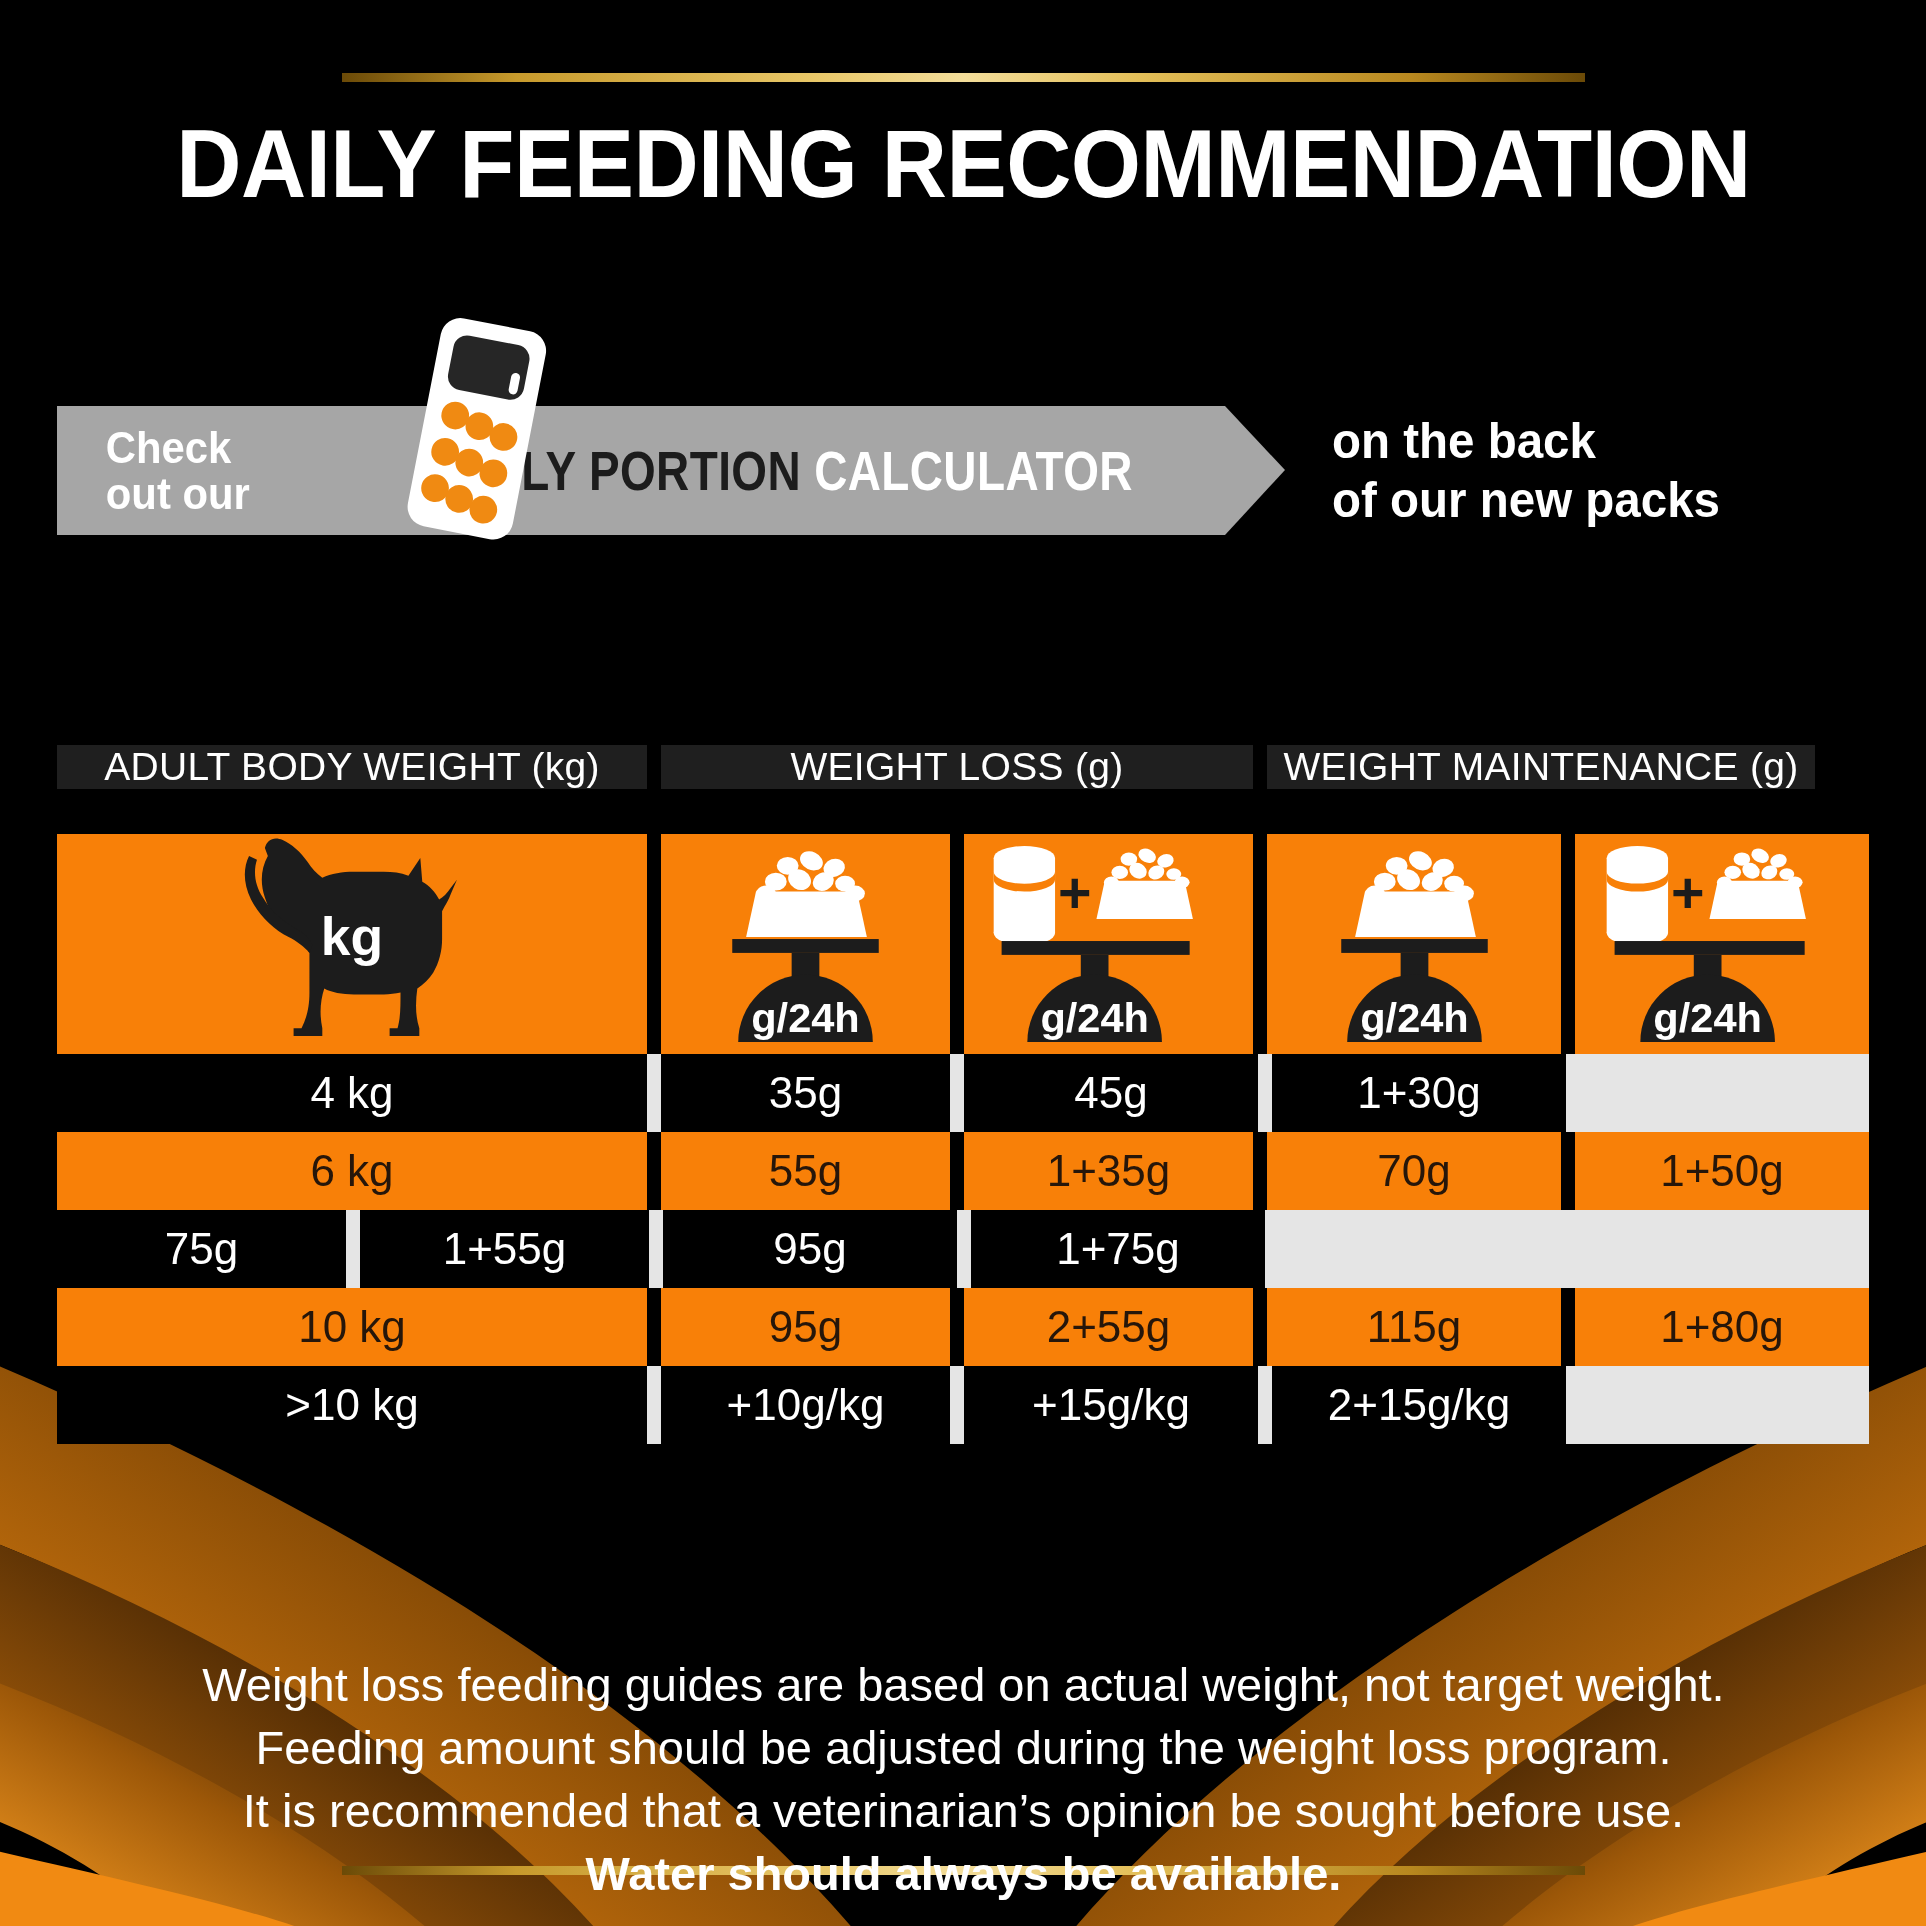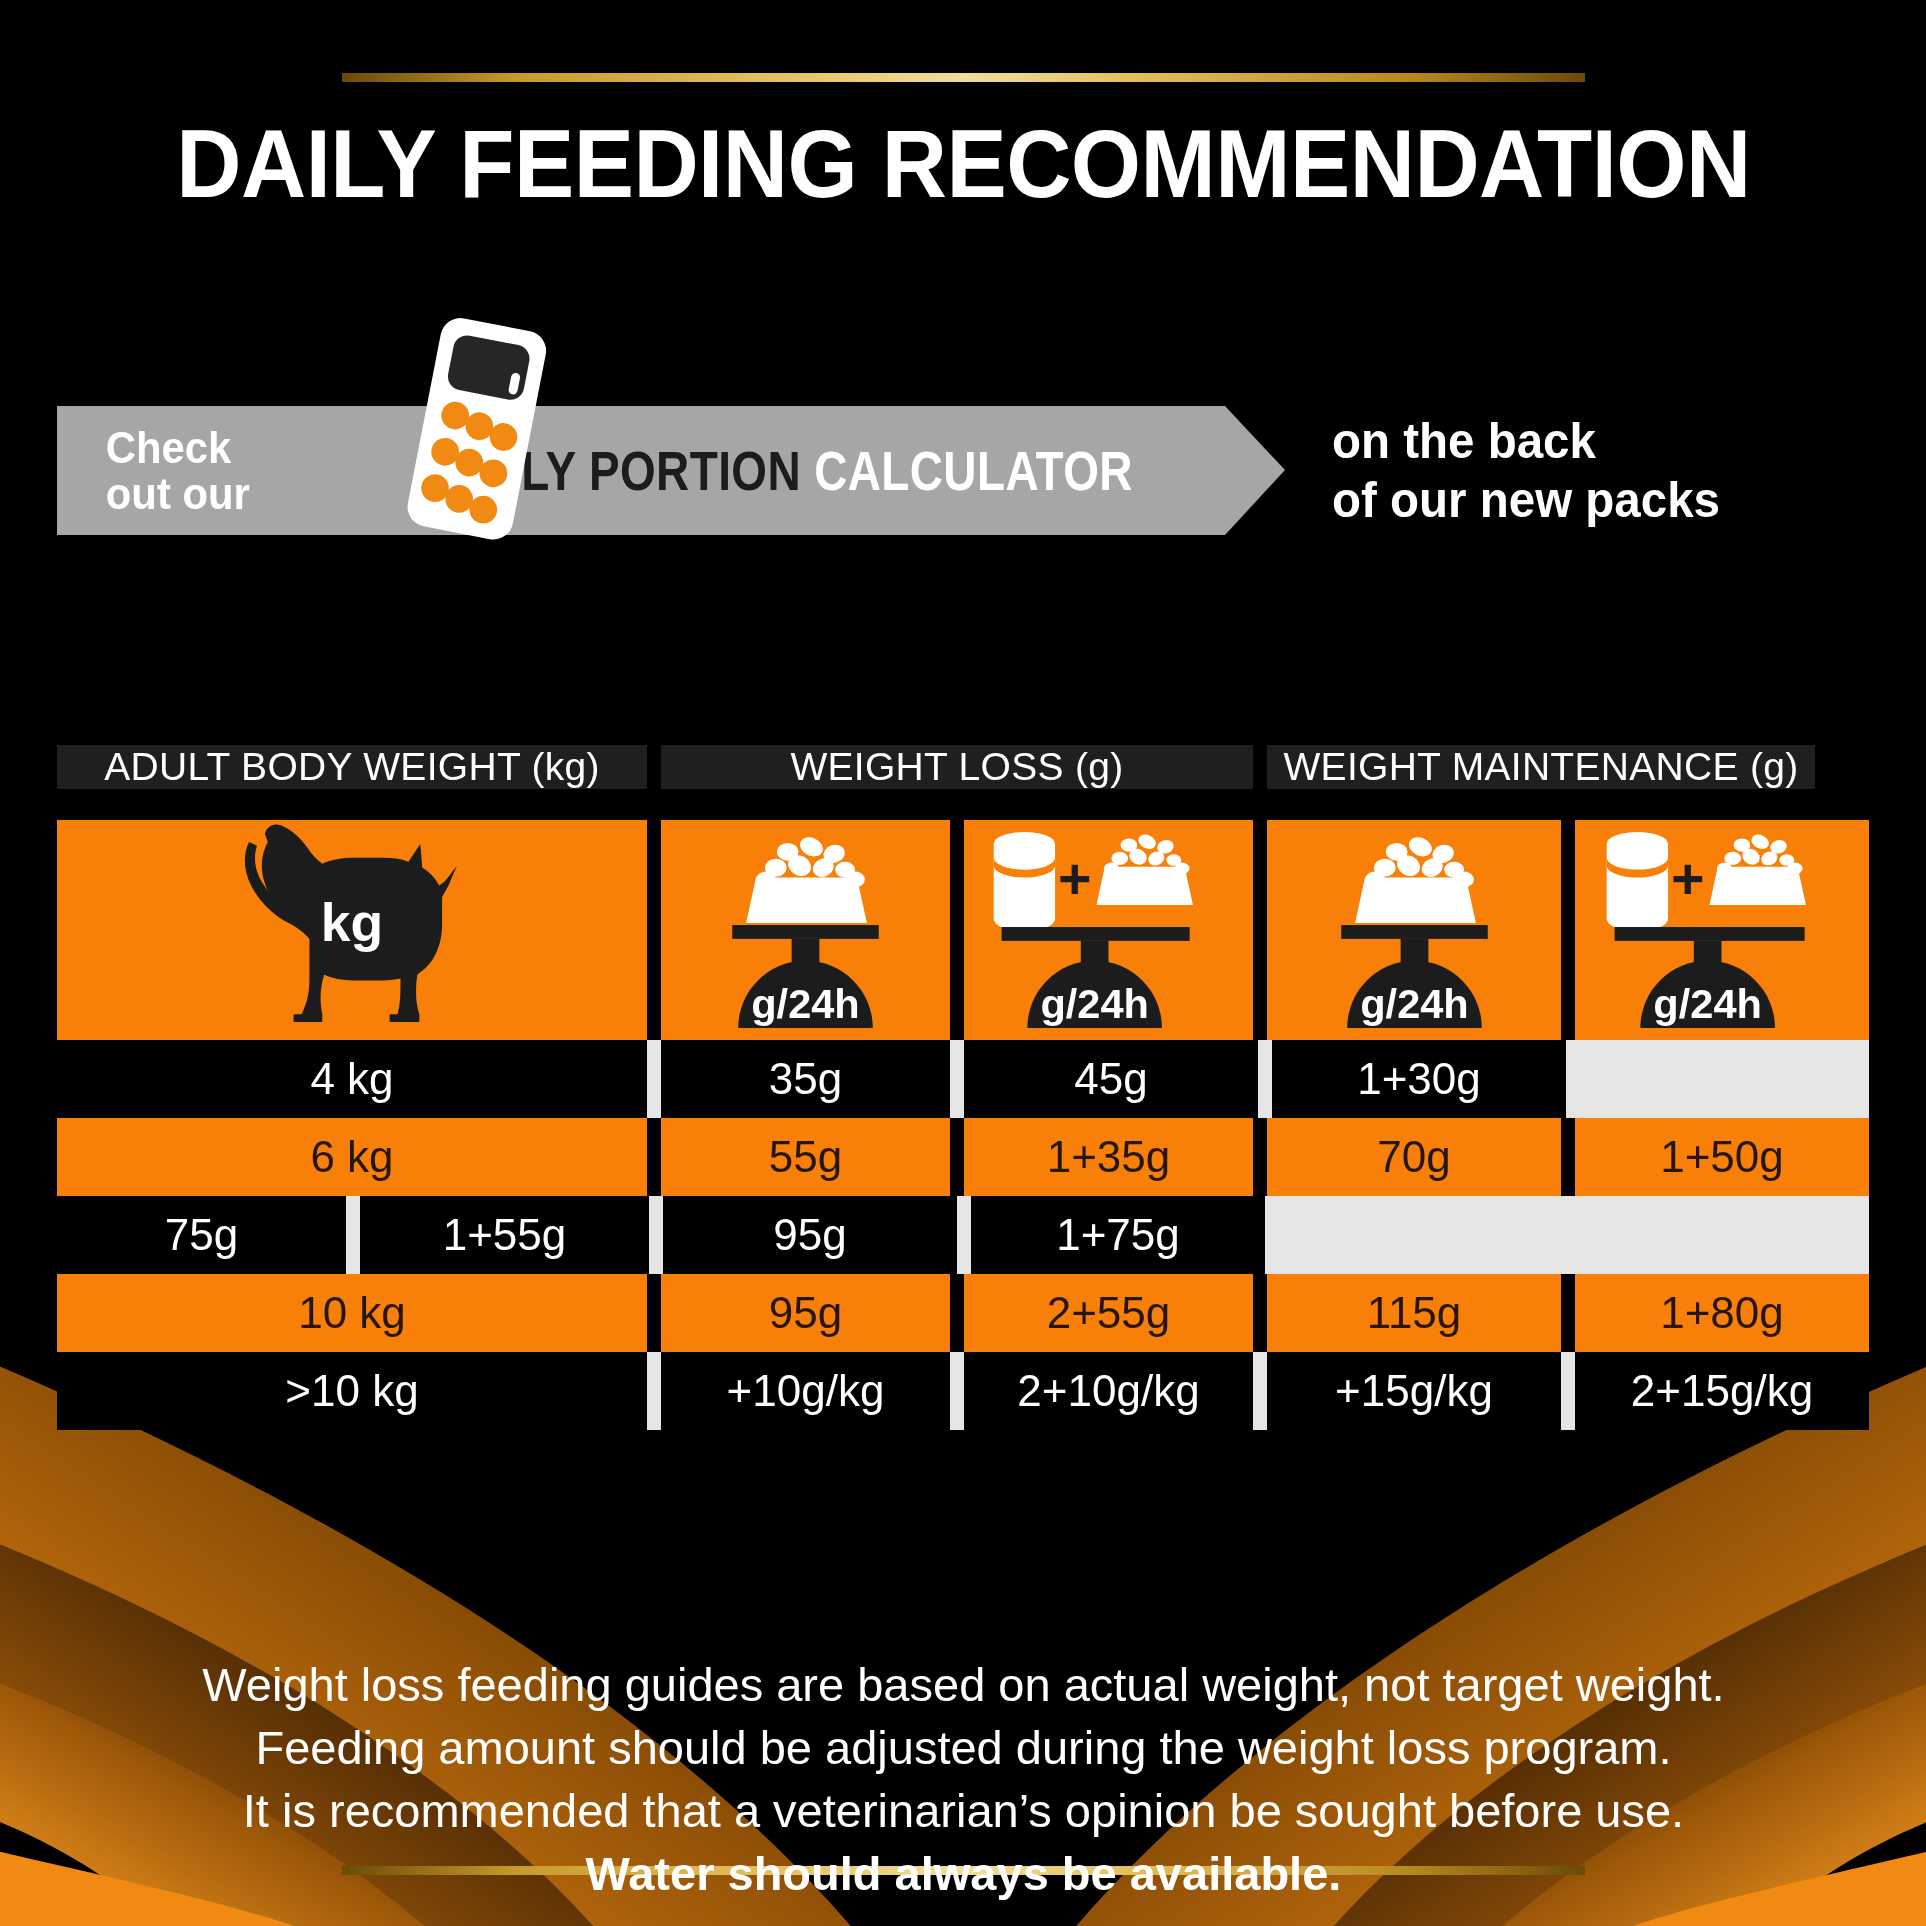--- a/index.html
+++ b/index.html
@@ -71,21 +71,21 @@
 
   .thead { display:flex; gap:14px; height:107px;align-items:center; }
   .th {
     background:#1f1f1f; display:flex; align-items:center; justify-content:center;
     font-size:39px; letter-spacing:0.3px; color:#fff; transform-origin:center;
   }
   .th.c1 { width:590px; }
   .th.c2 { width:592px; }
   .th.c3 { width:548px; }
 
-  .icon-row { display:flex; gap:14px; height:220px; }
+  .icon-row { display:flex; gap:14px; margin-top:14px; height:220px; }
   .icon-cell { background:#f88008; position:relative; }
   .icon-cell.w1 { width:590px; }
   .icon-cell.w2 { width:289px; }
   .icon-cell.w3 { width:294px; }
 
   .row {
     display:flex; gap:14px; height:78px; align-items:stretch;
   }
   .cell {
     display:flex; align-items:center; justify-content:center;
@@ -347,21 +347,20 @@
     <div class="cell c1">10 kg</div>
     <div class="cell c2">95g</div>
     <div class="cell c3">2+55g</div>
     <div class="cell c4">115g</div>
     <div class="cell c5">1+80g</div>
   </div>
 
   <div class="row dark">
     <div class="cell c1">&gt;10 kg</div>
     <div class="cell c2">+10g/kg</div>
-    <div class="cell c3">2+10g/kg</div>
     <div class="cell c4">+15g/kg</div>
     <div class="cell c5">2+15g/kg</div>
   </div>
 </div>
 
 <div class="note">
   <div>Weight loss feeding guides are based on actual weight, not target weight.</div>
   <div>Feeding amount should be adjusted during the weight loss program.</div>
   <div>It is recommended that a veterinarian’s opinion be sought before use.</div>
   <div class="b">Water should always be available.</div>

